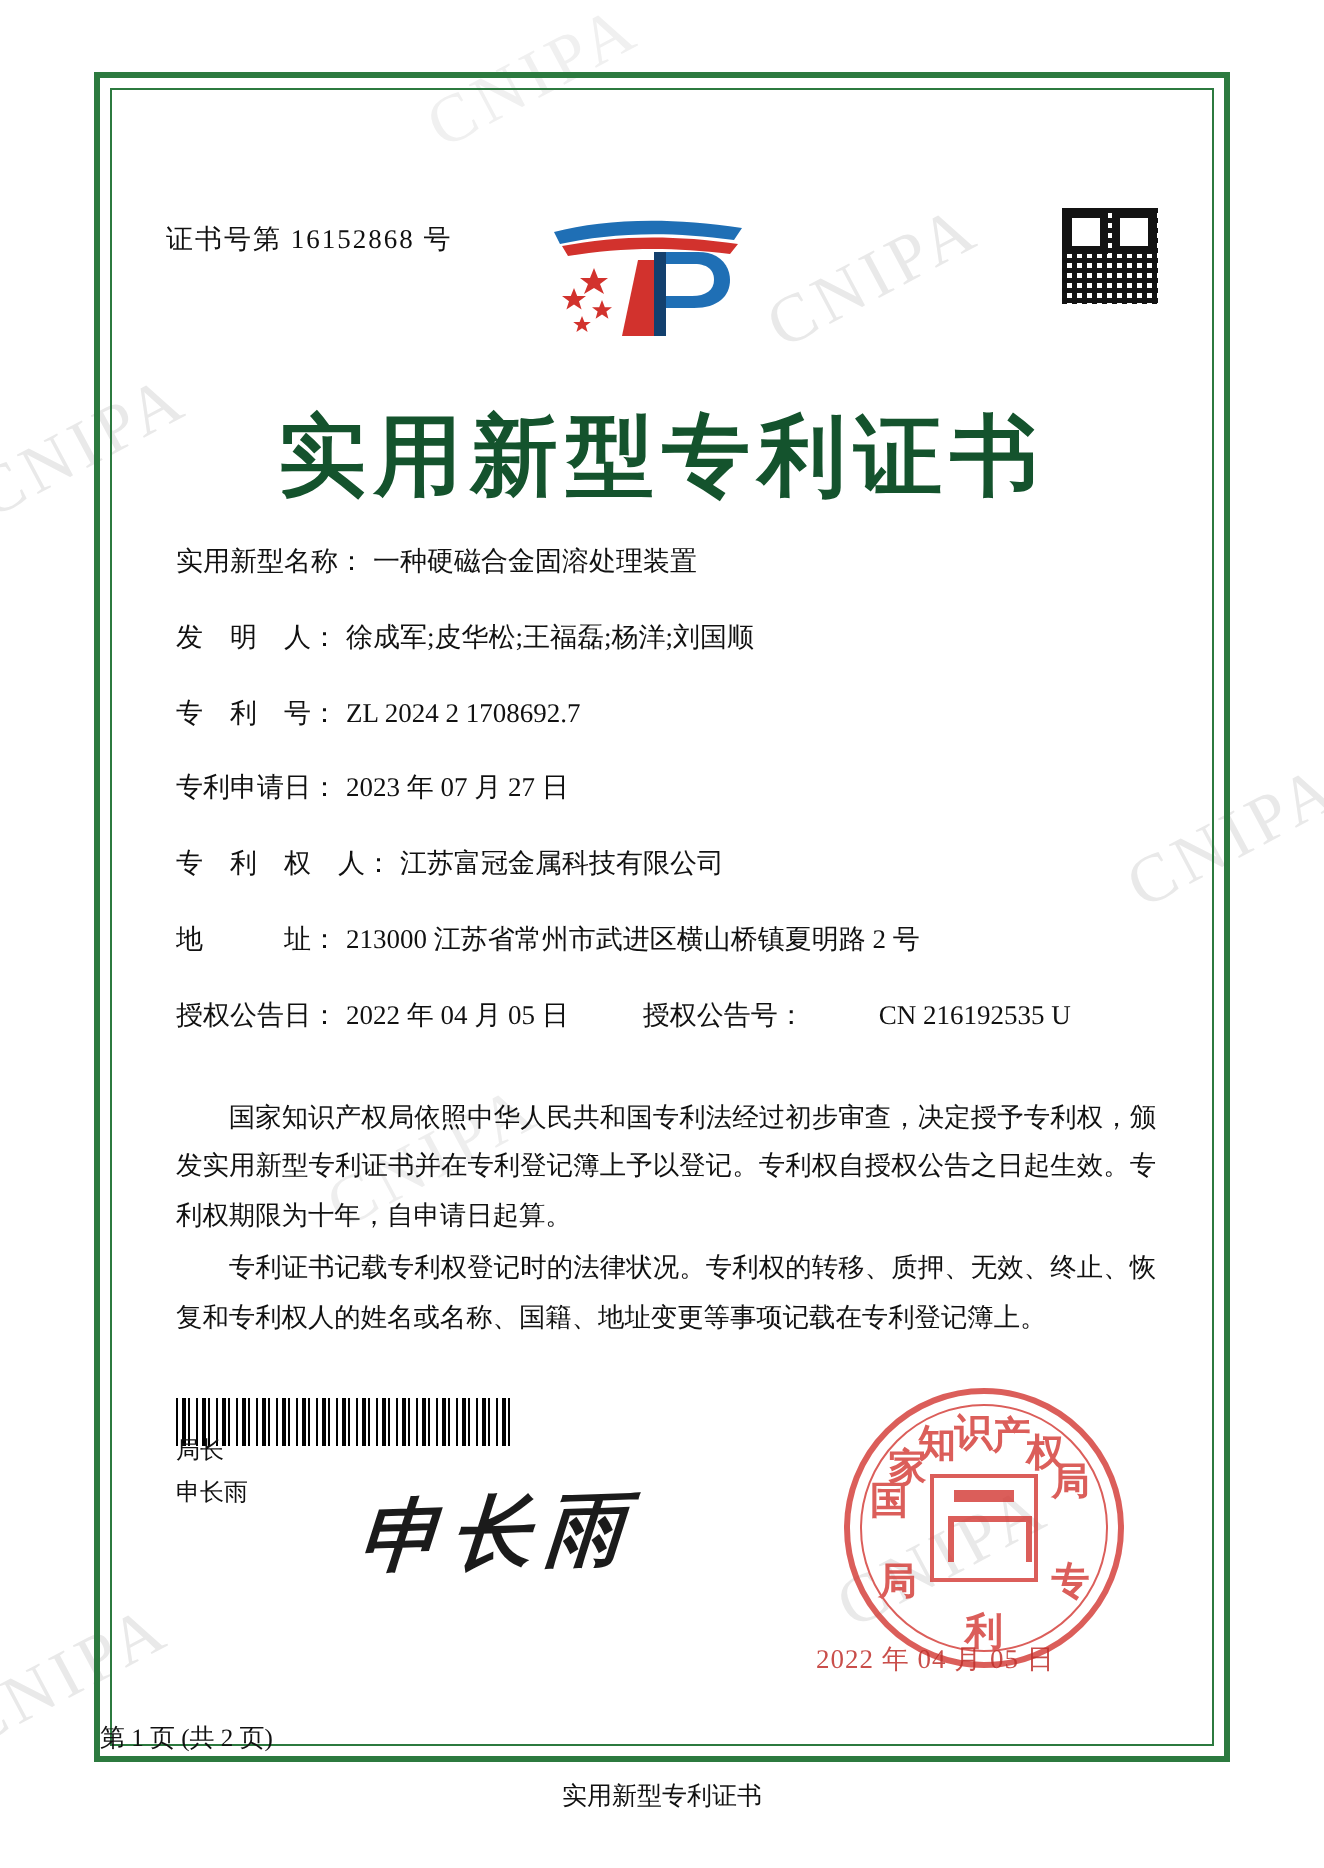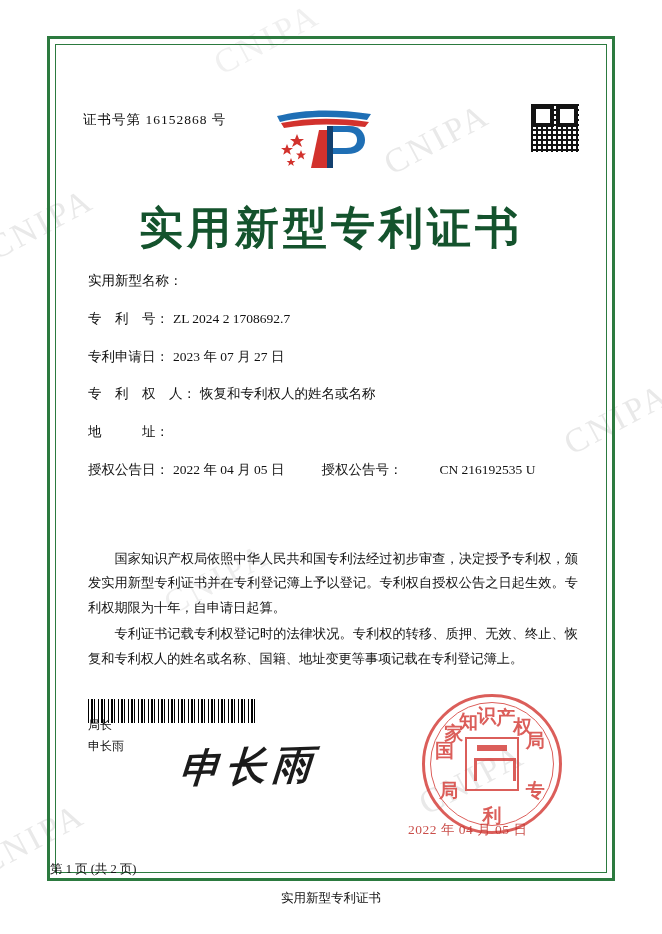--- a/index.html
+++ b/index.html
@@ -319,35 +319,41 @@
         <polygon points="20,52 21.2,55 24.4,55 21.9,56.9 22.8,60 20,58.1 17.2,60 18.1,56.9 15.6,55 18.8,55"></polygon>
       </g>
     </svg>
   </div>
 
   <div class="title">实用新型专利证书</div>
 
   <div class="fields">
     <div class="frow">
       <span class="flabel">实用新型名称：</span>
+      <span class="fval">一种硬磁合金固溶处理装置</span>
+    </div>
+    <div class="frow">
+      <span class="flabel">发　明　人：</span>
+      <span class="fval">徐成军;皮华松;王福磊;杨洋;刘国顺</span>
     </div>
     <div class="frow">
       <span class="flabel">专　利　号：</span>
       <span class="fval">ZL 2024 2 1708692.7</span>
     </div>
     <div class="frow">
       <span class="flabel">专利申请日：</span>
       <span class="fval">2023 年 07 月 27 日</span>
     </div>
     <div class="frow">
       <span class="flabel">专　利　权　人：</span>
-      <span class="fval">恢复和专利权人的姓名或名称</span>
+      <span class="fval">江苏富冠金属科技有限公司</span>
     </div>
     <div class="frow">
       <span class="flabel">地　　　址：</span>
+      <span class="fval">213000 江苏省常州市武进区横山桥镇夏明路 2 号</span>
     </div>
     <div class="frow split">
       <span class="flabel">授权公告日：</span>
       <span class="fval">2022 年 04 月 05 日</span>
       <span class="second">授权公告号：</span>
       <span class="second">CN 216192535 U</span>
     </div>
   </div>
 
   <div class="paras">

